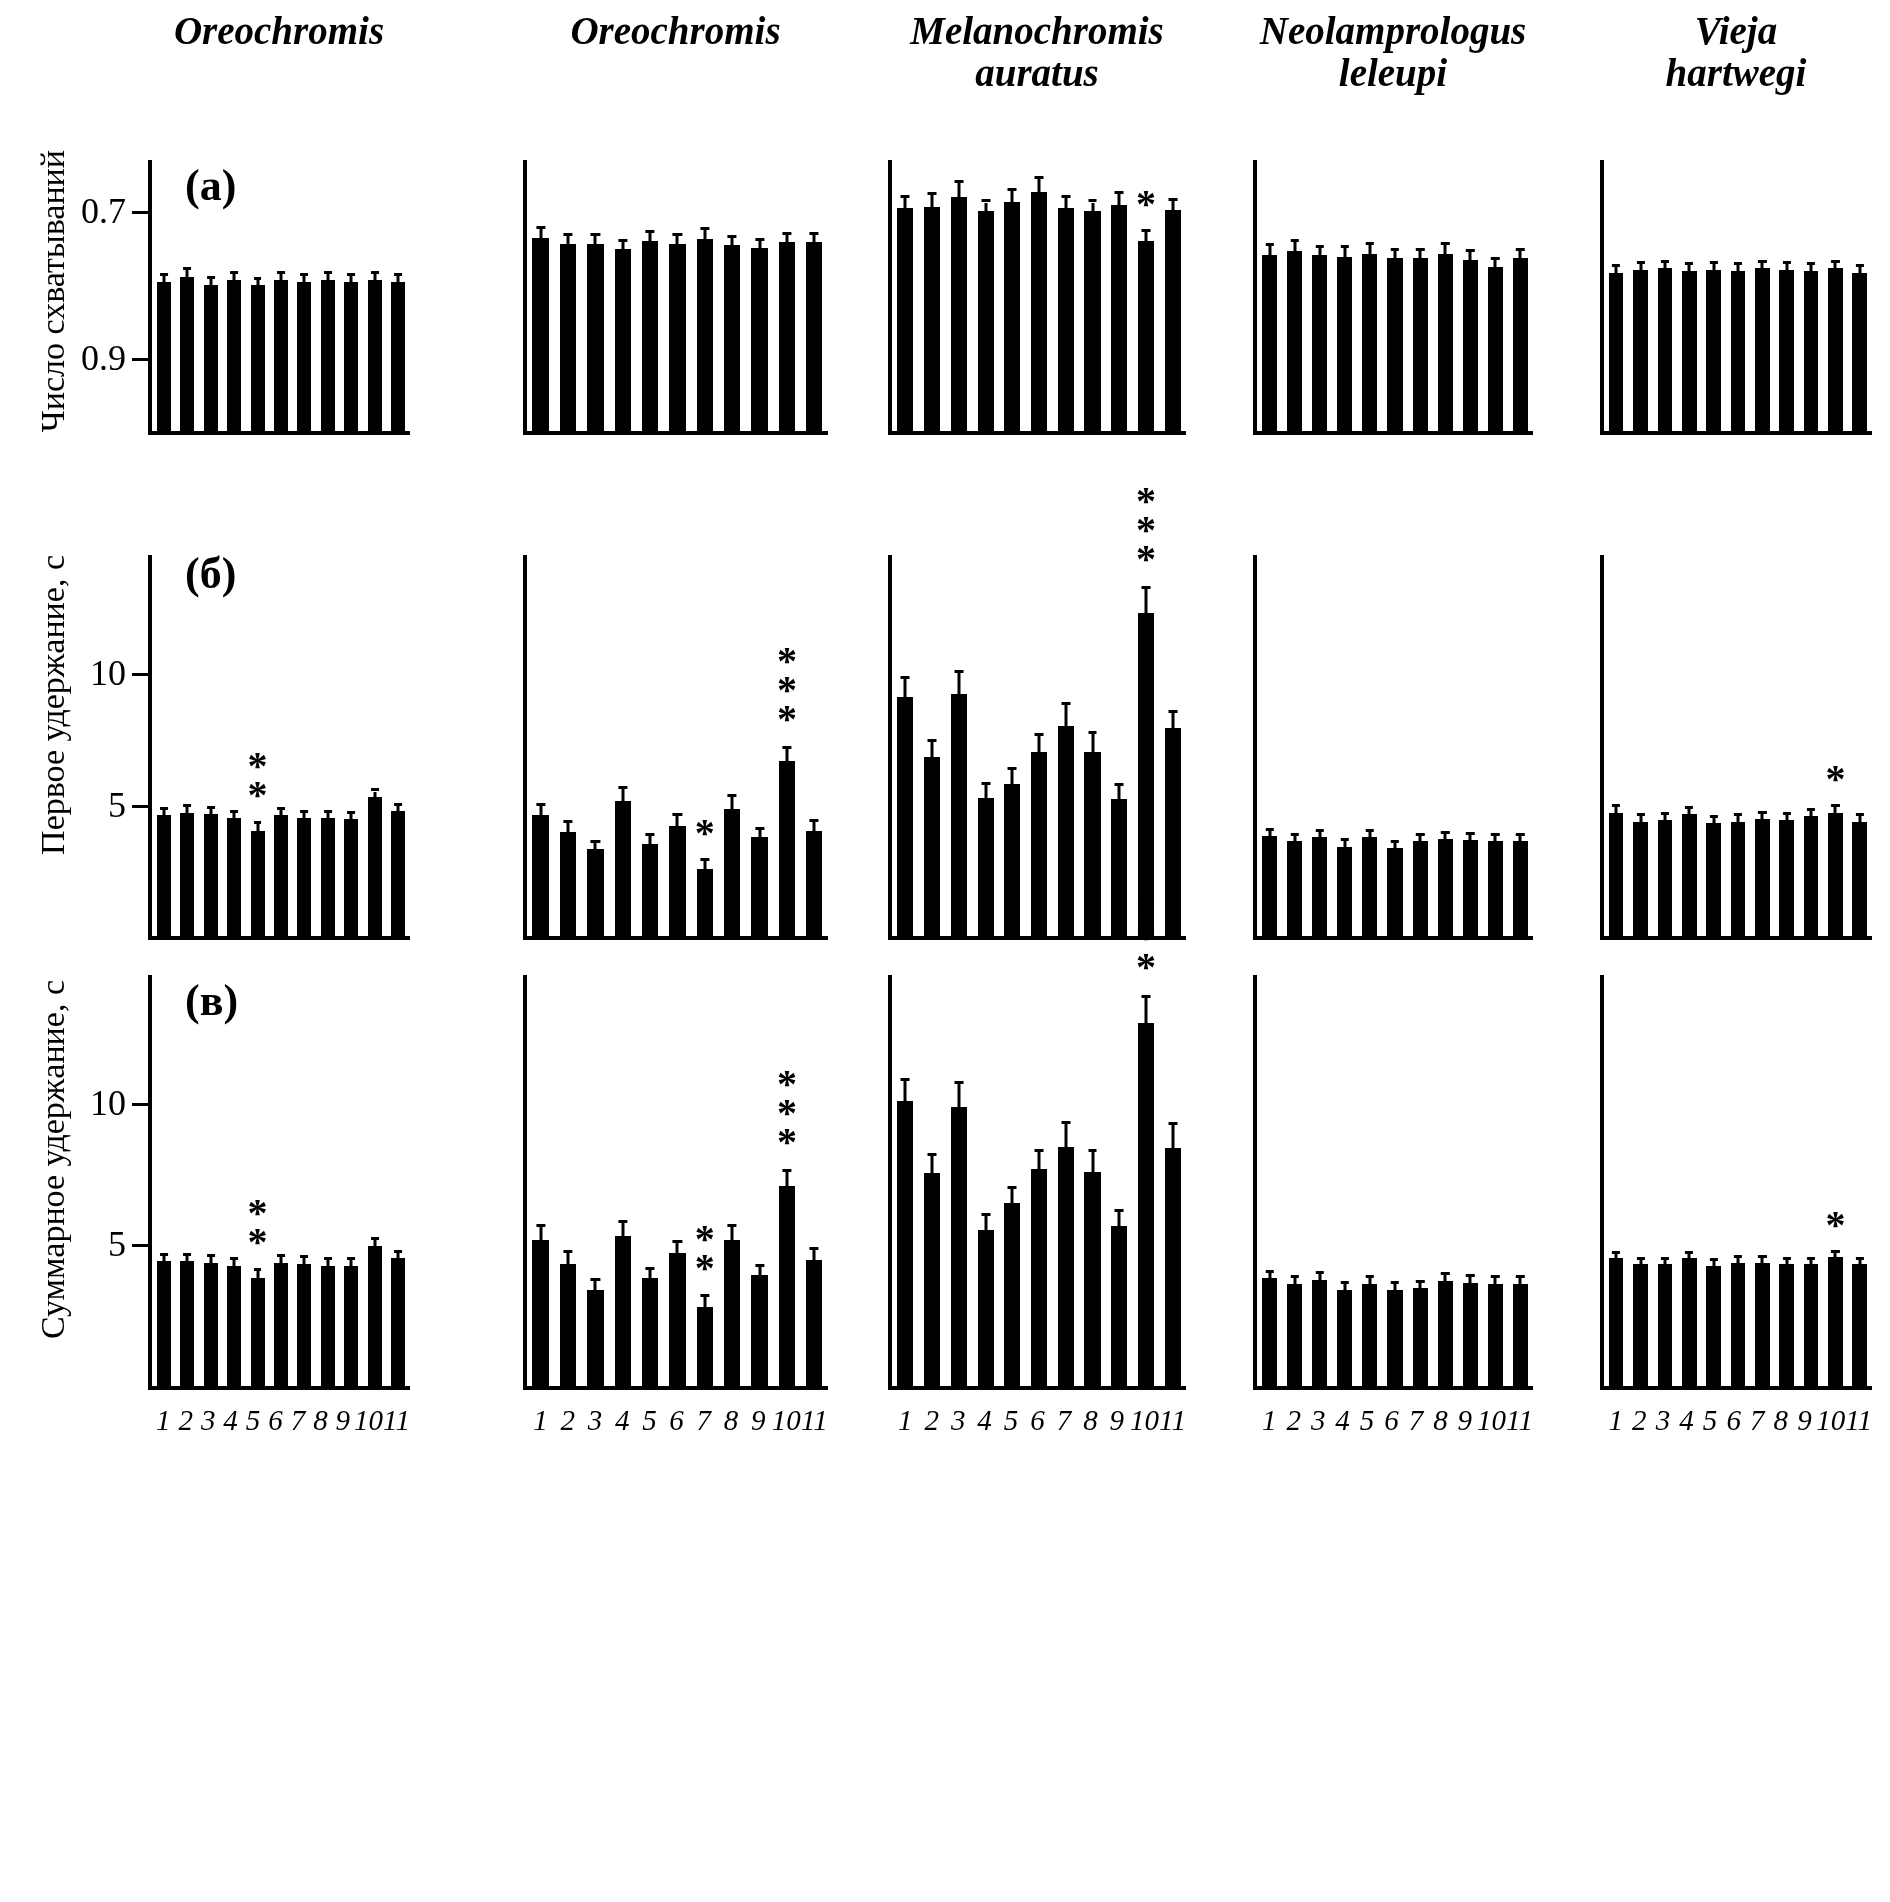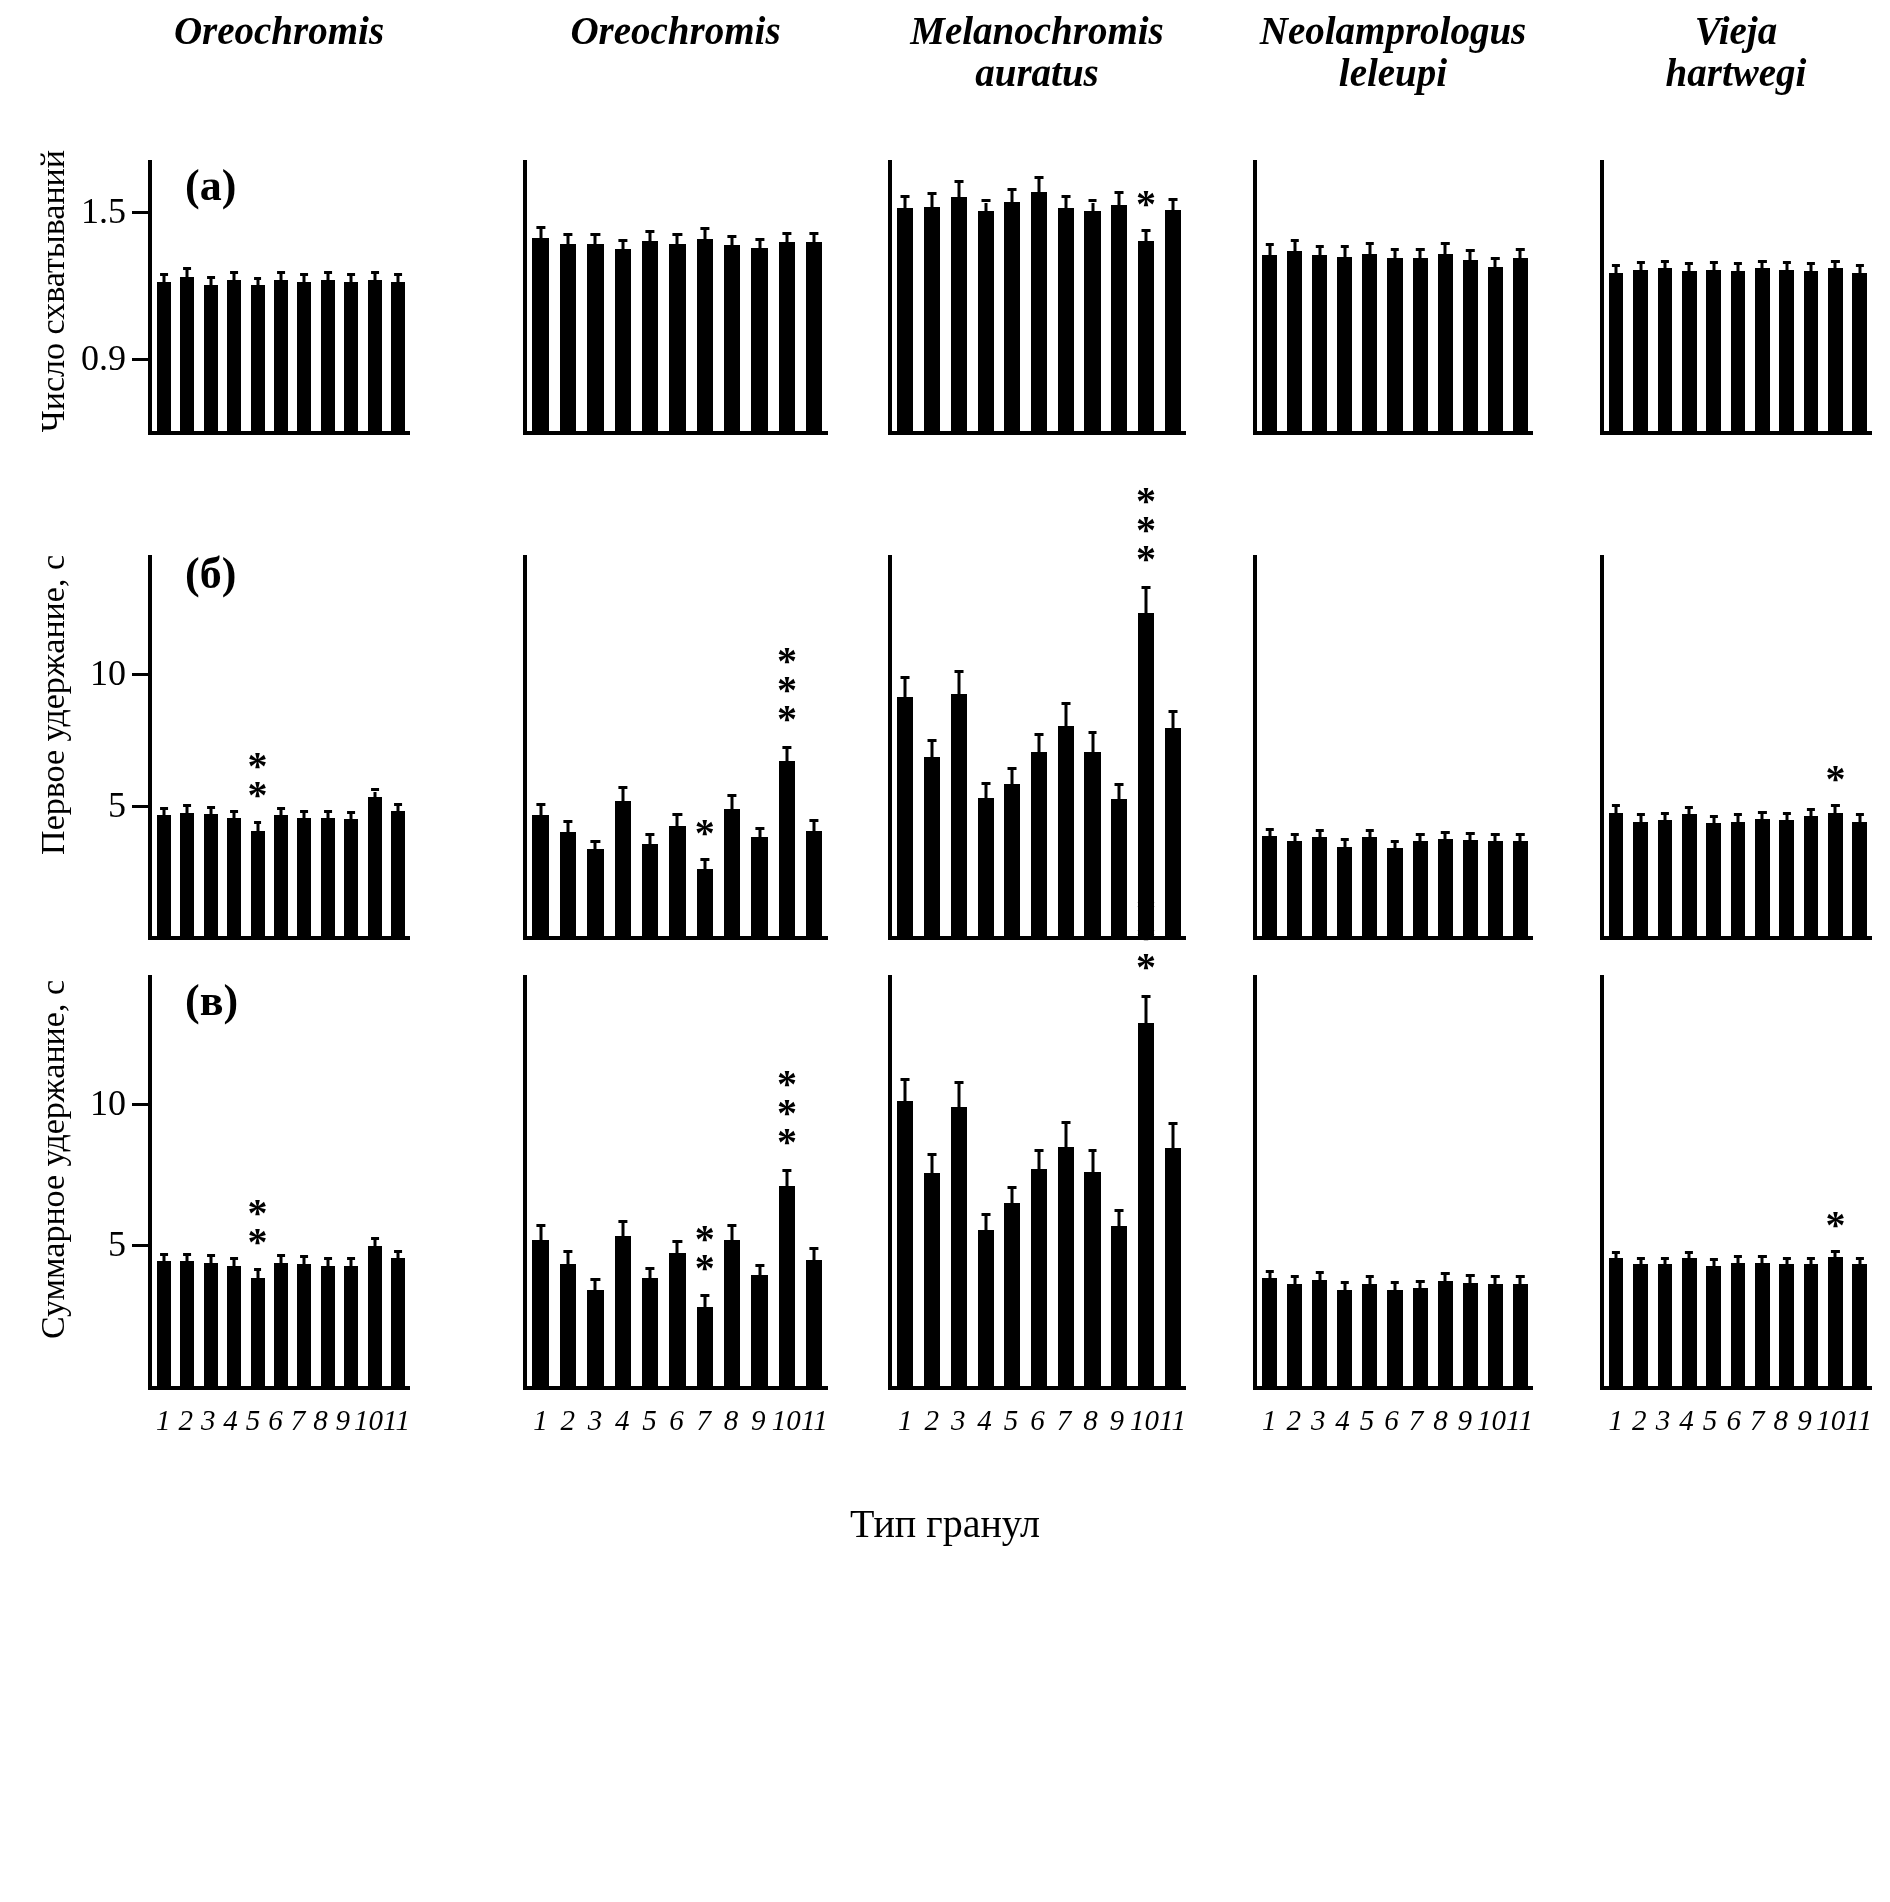--- a/index.html
+++ b/index.html
@@ -72,21 +72,21 @@
     <div class="rowlabel" style="left: 34px; top: 980px; transform: rotate(-90deg) translateX(-100%);">Суммарное удержание, с</div>
     <div class="panel-letter" style="left: 185px; top: 160px;">(а)</div>
     <div class="panel-letter" style="left: 185px; top: 548px;">(б)</div>
     <div class="panel-letter" style="left: 185px; top: 975px;">(в)</div>
     <div class="panel" style="left: 148px; top: 160px; width: 262px; height: 275px;">
       <div class="axis-y"></div>
       <div class="axis-x"></div>
       <div class="tick" style="top: 197.757px;"></div>
       <div class="ticklabel" style="top: 197.757px;">0.9</div>
       <div class="tick" style="top: 51.2703px;"></div>
-      <div class="ticklabel" style="top: 51.2703px;">1.5</div>
+      <div class="ticklabel" style="top: 51.2703px;">0.7</div>
       <div class="bars">
         <div class="barwrap">
           <div class="bar" style="height: 149.416px;">
             <div class="err" style="height: 5.85946px; bottom: 149.416px;"></div>
             <div class="errcap" style="bottom: 155.276px;"></div>
           </div>
         </div>
         <div class="barwrap">
           <div class="bar" style="height: 153.811px;">
             <div class="err" style="height: 7.32432px; bottom: 153.811px;"></div>
@@ -1245,14 +1245,13 @@
       <div class="xlab">3</div>
       <div class="xlab">4</div>
       <div class="xlab">5</div>
       <div class="xlab">6</div>
       <div class="xlab">7</div>
       <div class="xlab">8</div>
       <div class="xlab">9</div>
       <div class="xlab">10</div>
       <div class="xlab">11</div>
     </div>
-    <div class="xaxis-title" style="left: 0px; top: 1500px;">Тип гранул</div>
   </div>
 
 </body></html>

